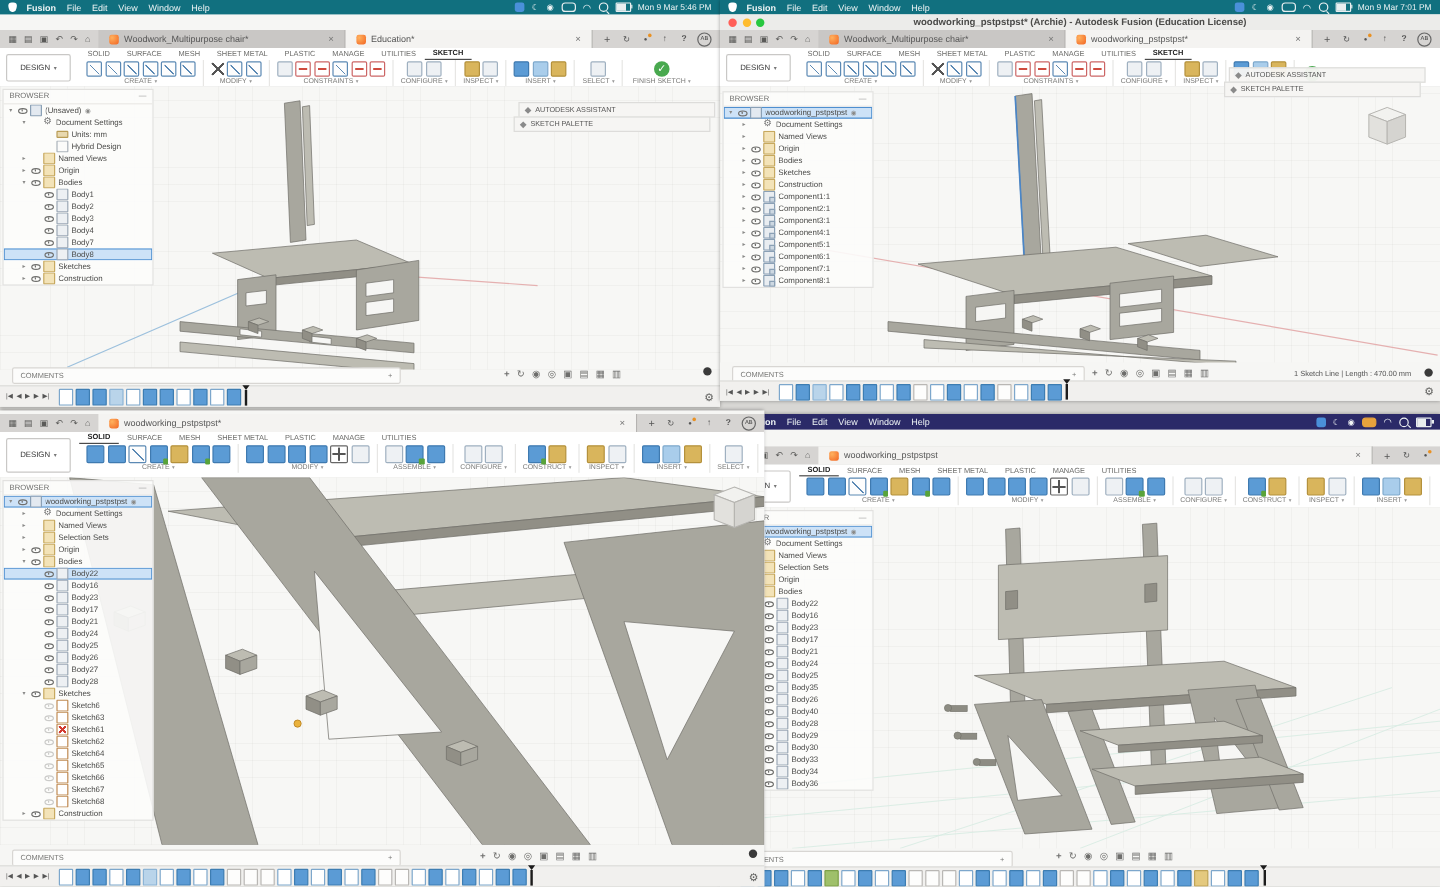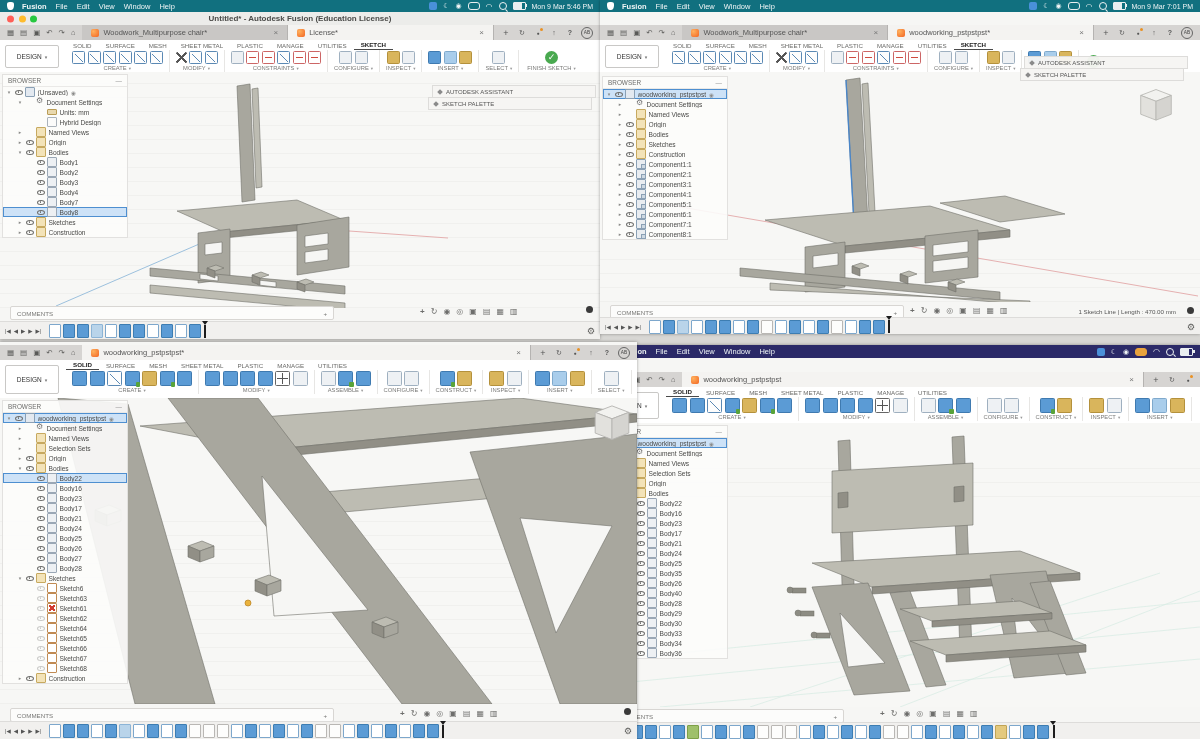--- a/index.html
+++ b/index.html
@@ -175,46 +175,38 @@
             <span class="mi mi-moon"></span>
             <span class="mi mi-rec"></span>
             <span class="mi mi-pill"></span>
             <span class="mi mi-wifi"></span>
             <span class="mi mi-search"></span>
             <span class="mi mi-batt"></span>
           </div>
       <span class="mtime">Mon 9 Mar 5:46 PM</span>
     </div>
   </div>
-  <div class="titlebar" style="top:12px;height:13px">
-    <div class="lights">
-      <span class="light l-red"></span>
-      <span class="light l-yel"></span>
-      <span class="light l-grn"></span>
-    </div>
-    <span>Untitled* - Autodesk Fusion (Education License)</span>
-  </div>
   <div class="tabbar" style="top:25px;height:15px">
     <div class="lefticons">
           <span class="li li-menu"></span>
           <span class="li li-file"></span>
           <span class="li li-save"></span>
           <span class="li li-undo"></span>
           <span class="li li-redo"></span>
           <span class="li li-home"></span>
         </div>
     <div class="tabs">
           <div class="ftab">
         <span class="flogo"></span>
         <span>Woodwork_Multipurpose chair*</span>
         <span class="tx">×</span>
       </div>
           <div class="ftab active">
         <span class="flogo"></span>
-        <span>License*</span>
+        <span>Education*</span>
         <span class="tx">×</span>
       </div>
         </div>
     <div class="righticons">
       <div style="display:flex;gap:6px">
             <span class="ri ri-plus"></span>
             <span class="ri ri-hist"></span>
             <span class="ri ri-bell"></span>
             <span class="ri ri-up"></span>
             <span class="ri ri-help"></span>
@@ -513,20 +505,28 @@
             <span class="mi mi-app"></span>
             <span class="mi mi-moon"></span>
             <span class="mi mi-rec"></span>
             <span class="mi mi-pill"></span>
             <span class="mi mi-wifi"></span>
             <span class="mi mi-search"></span>
             <span class="mi mi-batt"></span>
           </div>
       <span class="mtime">Mon 9 Mar 7:01 PM</span>
     </div>
+  </div>
+  <div class="titlebar" style="top:12px;height:13px">
+    <div class="lights">
+      <span class="light l-red"></span>
+      <span class="light l-yel"></span>
+      <span class="light l-grn"></span>
+    </div>
+    <span>woodworking_pstpstpst* (Archie) - Autodesk Fusion (Education License)</span>
   </div>
   <div class="tabbar" style="top:25px;height:15px">
     <div class="lefticons">
           <span class="li li-menu"></span>
           <span class="li li-file"></span>
           <span class="li li-save"></span>
           <span class="li li-undo"></span>
           <span class="li li-redo"></span>
           <span class="li li-home"></span>
         </div>

